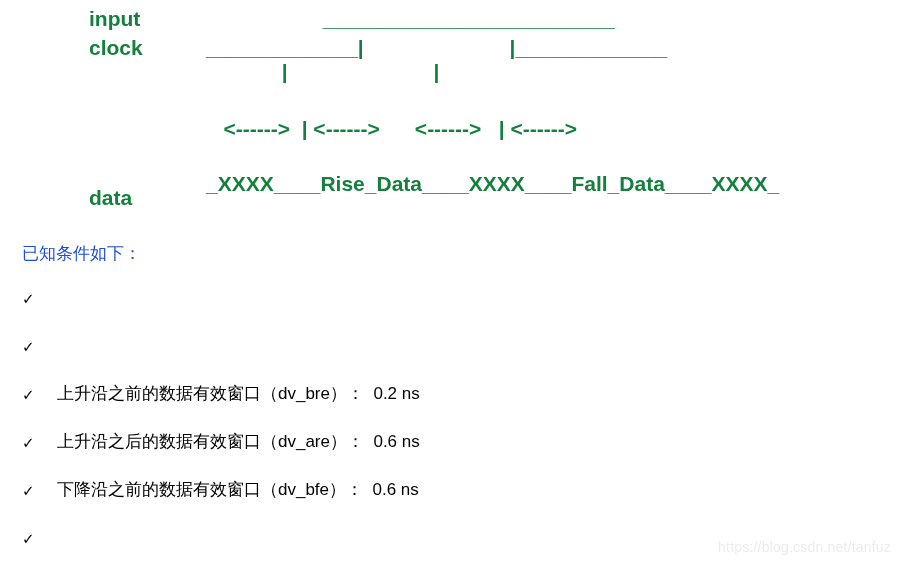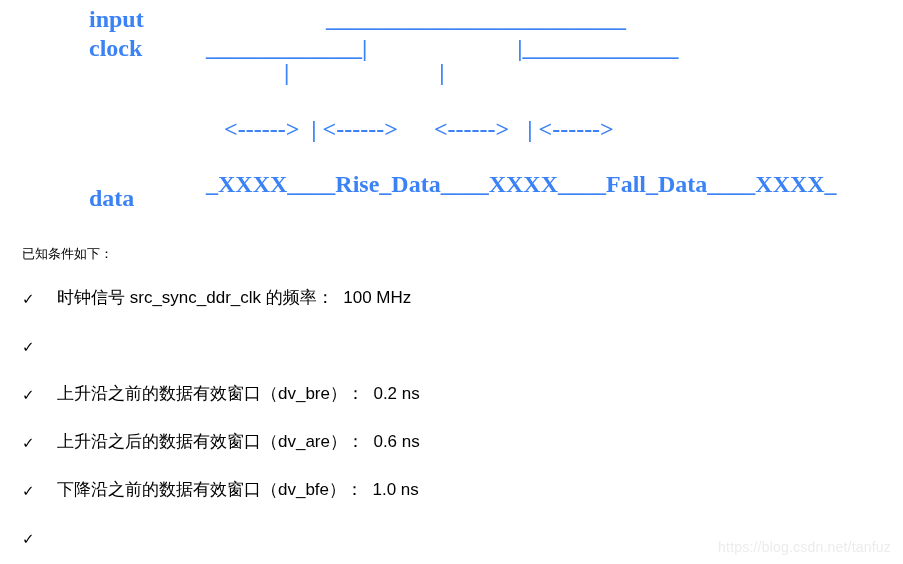--- a/index.html
+++ b/index.html
@@ -19,26 +19,26 @@
   
   #timing-diagram {
     position: absolute;
     left: 0;
     top: 0;
     width: 903px;
     height: 218px;
   }
   .ascii {
     position: absolute;
-    font-family: Liberation Serif, serif;
-    font-size: 24px;
+    font-family: Liberation Sans, sans-serif;
+    font-size: 21px;
     line-height: 24px;
     letter-spacing: 0px;
     white-space: pre;
-    color: #3b82f6;
+    color: #15803d;
     font-weight: 700;
   }
   .ascii.labelcol {
     left: 89px;
     font-weight: 700;
   }
   .ascii.wave {
     left: 206px;
     font-weight: 700;
   }
@@ -61,23 +61,23 @@
   #conditions {
     position: absolute;
     left: 0;
     top: 232px;
     width: 903px;
   }
   .intro {
     position: absolute;
     left: 22px;
     top: 10px;
-    font-size: 13px;
+    font-size: 17px;
     line-height: 24px;
-    color: #000000;
+    color: #1d4ed8;
     white-space: pre;
   }
   .bullet-list {
     position: absolute;
     left: 0;
     top: 52px;
     width: 903px;
   }
   .bullet-row {
     position: relative;
@@ -141,40 +141,39 @@
 </div>
 
 <div id="conditions">
 
   <div class="intro">已知条件如下：</div>
 
   <div class="bullet-list">
 
     <div class="bullet-row">
       <span class="check-icon">✓</span>
-      <span class="bullet-text">时钟信号 src_sync_ddr_clk 的频率：  100 MHz</span>
     </div>
 
     <div class="bullet-row">
       <span class="check-icon">✓</span>
     </div>
 
     <div class="bullet-row">
       <span class="check-icon">✓</span>
       <span class="bullet-text">上升沿之前的数据有效窗口（dv_bre）：  0.2 ns</span>
     </div>
 
     <div class="bullet-row">
       <span class="check-icon">✓</span>
       <span class="bullet-text">上升沿之后的数据有效窗口（dv_are）：  0.6 ns</span>
     </div>
 
     <div class="bullet-row">
       <span class="check-icon">✓</span>
-      <span class="bullet-text">下降沿之前的数据有效窗口（dv_bfe）：  1.0 ns</span>
+      <span class="bullet-text">下降沿之前的数据有效窗口（dv_bfe）：  0.6 ns</span>
     </div>
 
     <div class="bullet-row">
       <span class="check-icon">✓</span>
     </div>
 
   </div>
 </div>
 
 <div id="watermark">https://blog.csdn.net/tanfuz</div>

